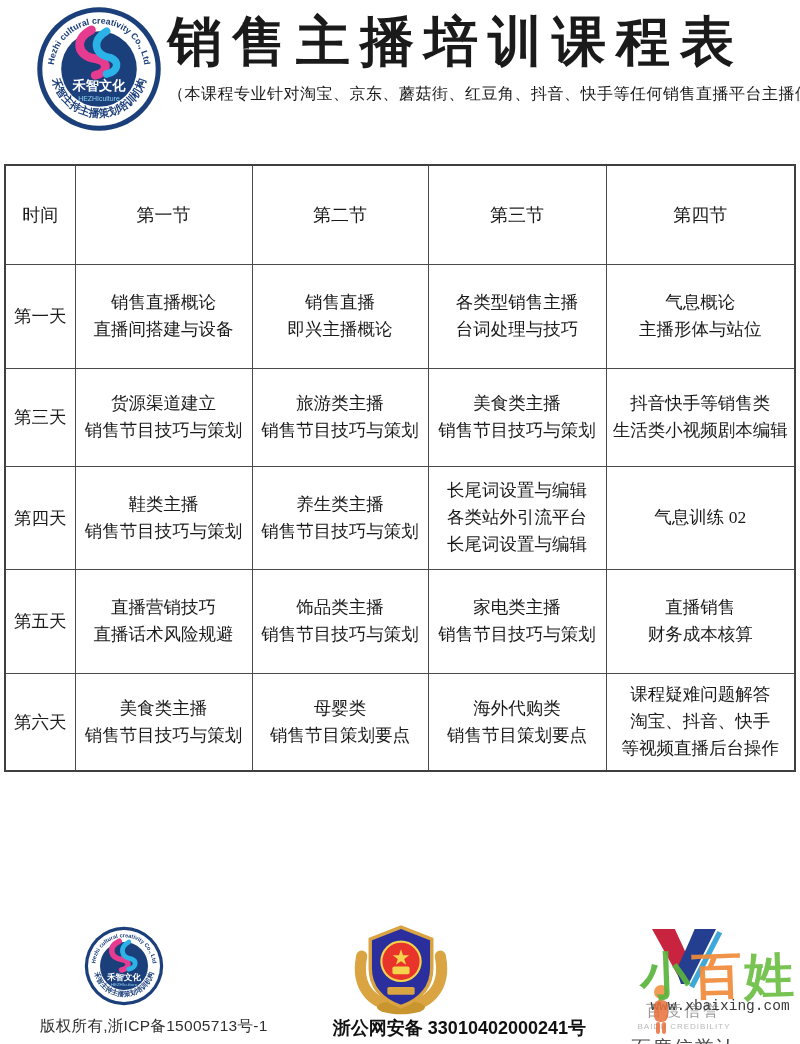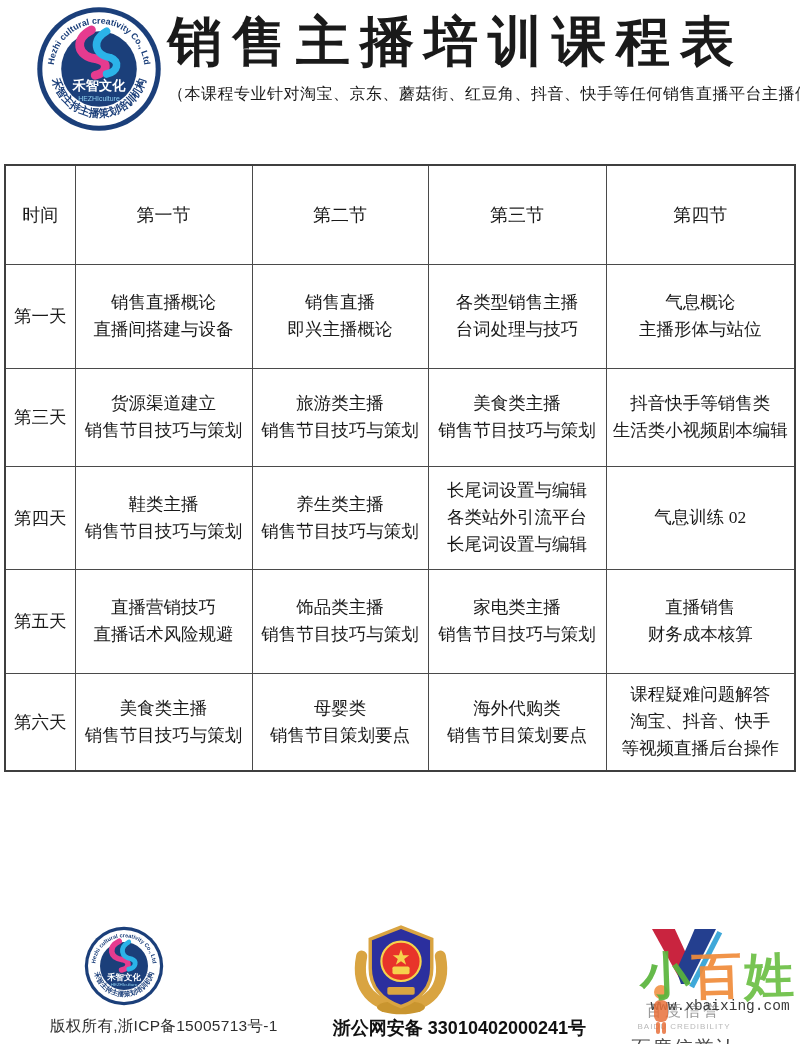--- a/index.html
+++ b/index.html
@@ -42,21 +42,21 @@
   table.schedule tbody tr:nth-child(4) { height: 104px; }
   table.schedule tbody tr:nth-child(5) { height: 98px; }
   table.schedule tbody tr:nth-child(6) { height: 97px; }
   table.schedule thead th { font-size: 18px; }
   td.day { font-size: 19px; }
   .cell-line { line-height: 27px; }
 
   
   .footer-logo { position: absolute; left: 84px; top: 926px; }
   .copyright {
-    position: absolute; left: 50px; top: 1016px;
+    position: absolute; left: 40px; top: 1016px;
     font-family: "Liberation Sans", sans-serif;
     font-size: 15.5px; color: #2f2f2f; letter-spacing: 0.3px;
   }
   .badge-block { position: absolute; left: 346px; top: 922px; width: 110px; text-align: center; }
   .police-record {
     position: absolute; left: 296px; top: 1016px; width: 290px;
     font-family: "Liberation Sans", sans-serif;
     font-size: 18px; font-weight: bold; color: #111; text-align: right;
     white-space: nowrap;
   }

